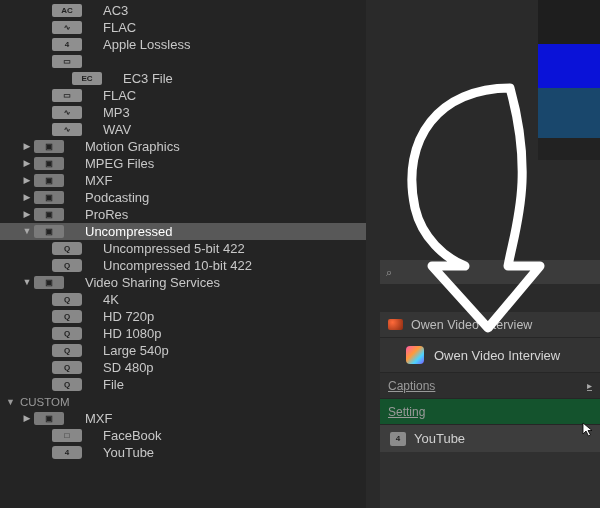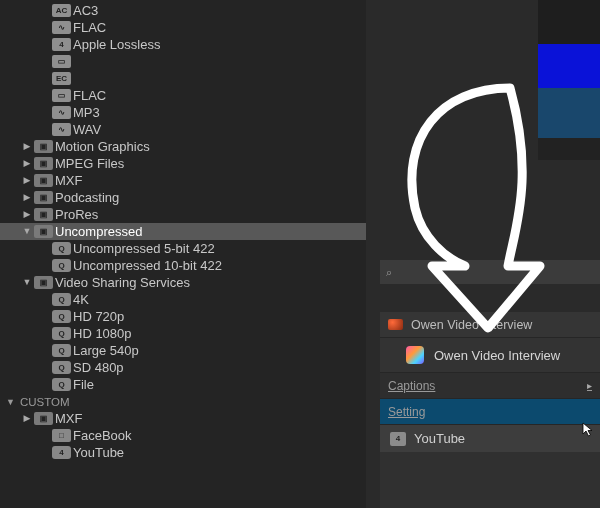--- a/index.html
+++ b/index.html
@@ -32,22 +32,22 @@
     width: 10px; height: 10px;
     margin-right: 2px;
     display: inline-flex;
     justify-content: center;
     align-items: center;
     font-size: 9px;
     color: #aaa;
   }
   .row .arrow.blank { visibility: hidden; }
   .row .ico {
-    width: 19px; height: 13px;
-    margin-right: 2px;
+    width: 30px; height: 13px;
+    margin-right: 21px;
     background: #8f8f8f;
     border-radius: 2px;
     display: inline-flex;
     justify-content: center;
     align-items: center;
     font-size: 8px;
     font-weight: 700;
     color: #222;
     flex: none;
   }
@@ -137,21 +137,21 @@
   }
   .project-row .ptxt { color: #d6d6d6; font-size: 13px; }
 
   .field {
     height: 26px; display: flex; align-items: center;
     padding: 0 8px; color: #9a9a9a; font-size: 12px;
     border-top: 1px solid #262626;
     background: #2e2e2e;
     text-decoration: underline;
   }
-  .field.dark { background: #0c4a6e; }
+  .field.dark { background: #14532d; }
   .field .chev {
     margin-left: auto; font-size: 10px; color: #aaa;
   }
   .setting-value {
     height: 28px; display: flex; align-items: center;
     padding: 0 8px 0 10px;
     background: #3d3d3d;
     border-top: 1px solid #262626;
   }
   .setting-value .sico {
@@ -195,23 +195,24 @@
   </div>
   <div class="row" style="padding-left:40px">
     <span class="arrow blank">▶</span>
     <span class="ico">4</span>
     <span class="label">Apple Lossless</span>
   </div>
   <div class="row" style="padding-left:40px">
     <span class="arrow blank">▶</span>
     <span class="ico">▭</span>
   </div>
-  <div class="row" style="padding-left:40px">
+  <div class="row" style="padding-left:60px">
     <span class="arrow blank">▶</span>
     <span class="ico">EC</span>
+    <span class="label">EC3 File</span>
   </div>
   <div class="row" style="padding-left:40px">
     <span class="arrow blank">▶</span>
     <span class="ico">▭</span>
     <span class="label">FLAC</span>
   </div>
   <div class="row" style="padding-left:40px">
     <span class="arrow blank">▶</span>
     <span class="ico">∿</span>
     <span class="label">MP3</span>

